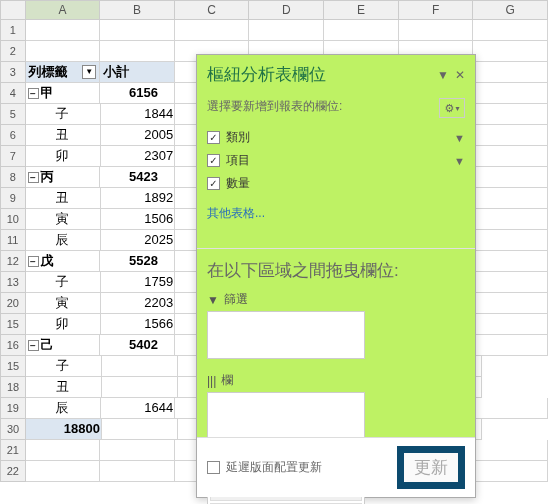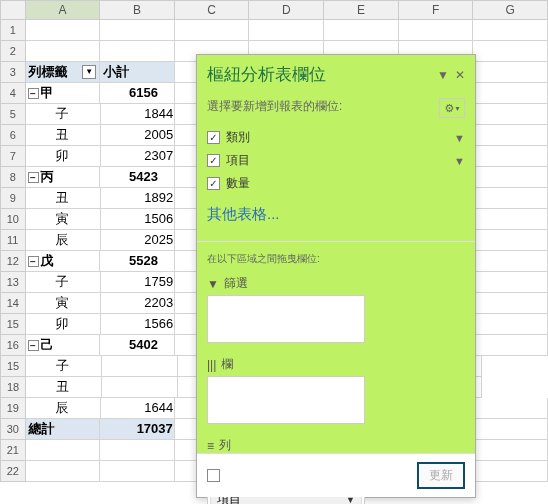--- a/index.html
+++ b/index.html
@@ -25,32 +25,32 @@
 .panel-title{color:#217346;font-size:17px;font-weight:normal}
 .panel-ctrl{display:flex;gap:6px;color:#666;font-size:12px}
 .panel-ctrl span{cursor:pointer}
 .panel-sub{display:flex;align-items:flex-start;justify-content:space-between;padding:4px 10px;color:#666;font-size:12px}
 .gear{width:26px;height:20px;border:1px solid #ccc;display:flex;align-items:center;justify-content:center;gap:1px;font-size:11px;color:#666}
 .fieldlist{padding:4px 10px}
 .fielditem{display:flex;align-items:center;justify-content:space-between;padding:3px 0;font-size:12px;color:#333}
 .fielditem .chkwrap{display:flex;align-items:center;gap:6px}
 .chk{width:13px;height:13px;border:1px solid #888;display:inline-flex;align-items:center;justify-content:center;font-size:10px;color:#333;background:#fff}
 .filter-icon{color:#666;font-size:11px}
-.other{padding:6px 10px;color:#2a6fbb;font-size:15px}
-.draglabel{padding:10px 10px 6px;color:#666;font-size:10px;border-top:1px solid #e0e0e0;margin-top:11px}
+.other{padding:6px 10px;color:#2a6fbb;font-size:12px}
+.draglabel{padding:10px 10px 6px;color:#666;font-size:17px;border-top:1px solid #e0e0e0;margin-top:20px}
 .areas{display:flex;flex-wrap:wrap;padding:0 10px;gap:10px}
 .area{width:158px}
 .area-head{display:flex;align-items:center;gap:5px;color:#555;font-size:12px;padding:3px 0}
 .area-box{border:1px solid #ccc;height:48px;background:#fff;padding:2px}
 .area-box.tall{height:56px}
 .pill{background:#f0f0f0;border:1px solid #ddd;padding:3px 6px;display:flex;align-items:center;justify-content:space-between;font-size:12px;margin-bottom:2px}
 .pill .caret{font-size:9px;color:#333}
 .panel-foot{position:absolute;bottom:0;left:0;right:0;border-top:1px solid #ddd;padding:8px 10px;display:flex;align-items:center;justify-content:space-between;background:#fff}
 .panel-foot .chkwrap{display:flex;align-items:center;gap:6px;color:#666;font-size:12px}
-.upd-btn{border:2px solid #0c4a6e;padding:3px 10px;color:#aaa;font-size:12px;background:#fafafa}
+.upd-btn{border:7px solid #0c4a6e;padding:3px 10px;color:#aaa;font-size:17px;background:#fafafa}
 .ico{font-family:Arial}
 </style>
 </head>
 <body>
 
 <div class="sheet">
   <div class="colheads">
     <div class="corner"></div>
   <div class="colh sel">A</div>
       <div class="colh">B</div>
@@ -196,21 +196,21 @@
       <div class="rowh">13</div>
       <div class="cell sub">子</div>
       <div class="cell num">1759</div>
       <div class="cell"></div>
       <div class="cell"></div>
       <div class="cell"></div>
       <div class="cell"></div>
       <div class="cell"></div>
     </div>
     <div class="row">
-      <div class="rowh">14</div>
+      <div class="rowh">20</div>
       <div class="cell sub">寅</div>
       <div class="cell num">2203</div>
       <div class="cell"></div>
       <div class="cell"></div>
       <div class="cell"></div>
       <div class="cell"></div>
       <div class="cell"></div>
     </div>
     <div class="row">
       <div class="rowh">15</div>
@@ -258,22 +258,21 @@
       <div class="cell sub">辰</div>
       <div class="cell num">1644</div>
       <div class="cell"></div>
       <div class="cell"></div>
       <div class="cell"></div>
       <div class="cell"></div>
       <div class="cell"></div>
     </div>
     <div class="row">
       <div class="rowh">30</div>
-      <div class="cell tot">總計</div>
-      <div class="cell tot num">17037</div>
+      <div class="cell tot num">18800</div>
       <div class="cell"></div>
       <div class="cell"></div>
       <div class="cell"></div>
       <div class="cell"></div>
       <div class="cell"></div>
     </div>
     <div class="row">
       <div class="rowh">21</div>
       <div class="cell"></div>
       <div class="cell"></div>
@@ -363,16 +362,17 @@
             <span>項目</span>
             <span class="caret">▼</span>
           </div>
         </div>
     </div>
 
   </div>
   <div class="panel-foot">
     <div class="chkwrap">
       <span class="chk"></span>
+      <span>延遲版面配置更新</span>
     </div>
     <div class="upd-btn">更新</div>
   </div>
 </div>
 
 </body></html>

